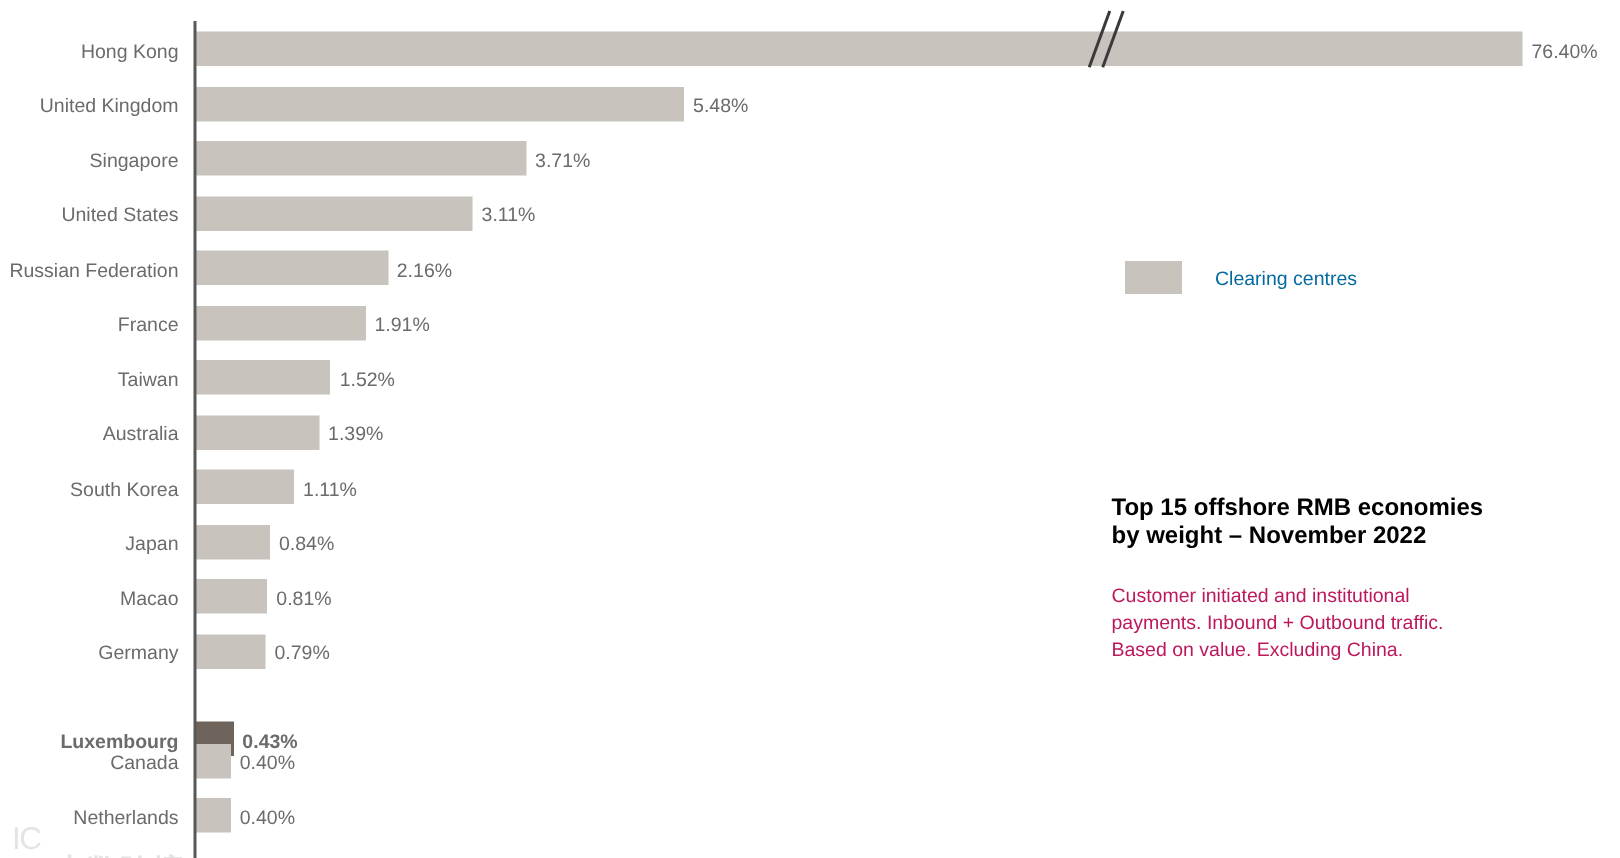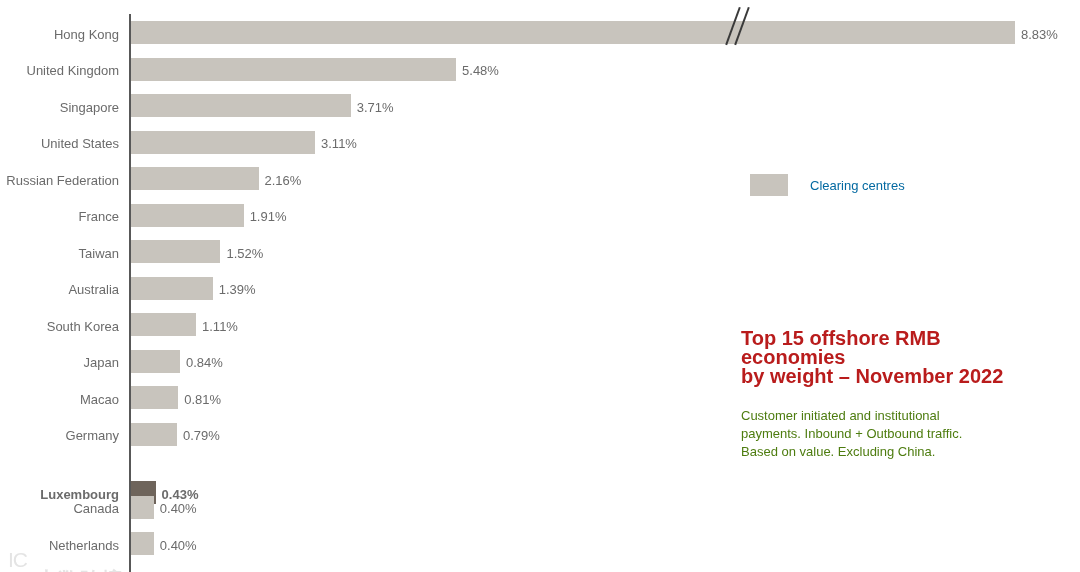--- a/index.html
+++ b/index.html
@@ -116,31 +116,31 @@
   }
 
   
   #caption {
     position: absolute;
     left: 741px;
     top: 329px;
     width: 290px;
   }
   #caption-title {
-    font-size: 20px;
+    font-size: 16px;
     font-weight: bold;
     line-height: 19px;
-    color: #b91c1c;
+    color: #000000;
     margin: 0 0 21px 0;
     white-space: pre-line;
   }
   #caption-body {
     font-size: 13px;
     line-height: 18px;
-    color: #4d7c0f;
+    color: #be185d;
     margin: 0;
     white-space: pre-line;
   }
 
   
   #watermark {
     position: absolute;
     left: 8px;
     top: 526px;
     width: 160px;
@@ -171,21 +171,21 @@
 </style>
 </head>
 <body>
 
 <div id="chart-root">
 
   <div id="plot-area">
       <div class="row" style="top: 21px;">
         <div class="cat-label">Hong Kong</div>
         <div class="bar" style="width: 885px; background: rgb(200, 196, 189);"></div>
-        <div class="val-label" style="left: 1021px;">8.83%</div>
+        <div class="val-label" style="left: 1021px;">76.40%</div>
       </div>
       <div class="row" style="top: 57.5px;">
         <div class="cat-label">United Kingdom</div>
         <div class="bar" style="width: 326.06px; background: rgb(200, 196, 189);"></div>
         <div class="val-label" style="left: 462.06px;">5.48%</div>
       </div>
       <div class="row" style="top: 94px;">
         <div class="cat-label">Singapore</div>
         <div class="bar" style="width: 220.745px; background: rgb(200, 196, 189);"></div>
         <div class="val-label" style="left: 356.745px;">3.71%</div>

